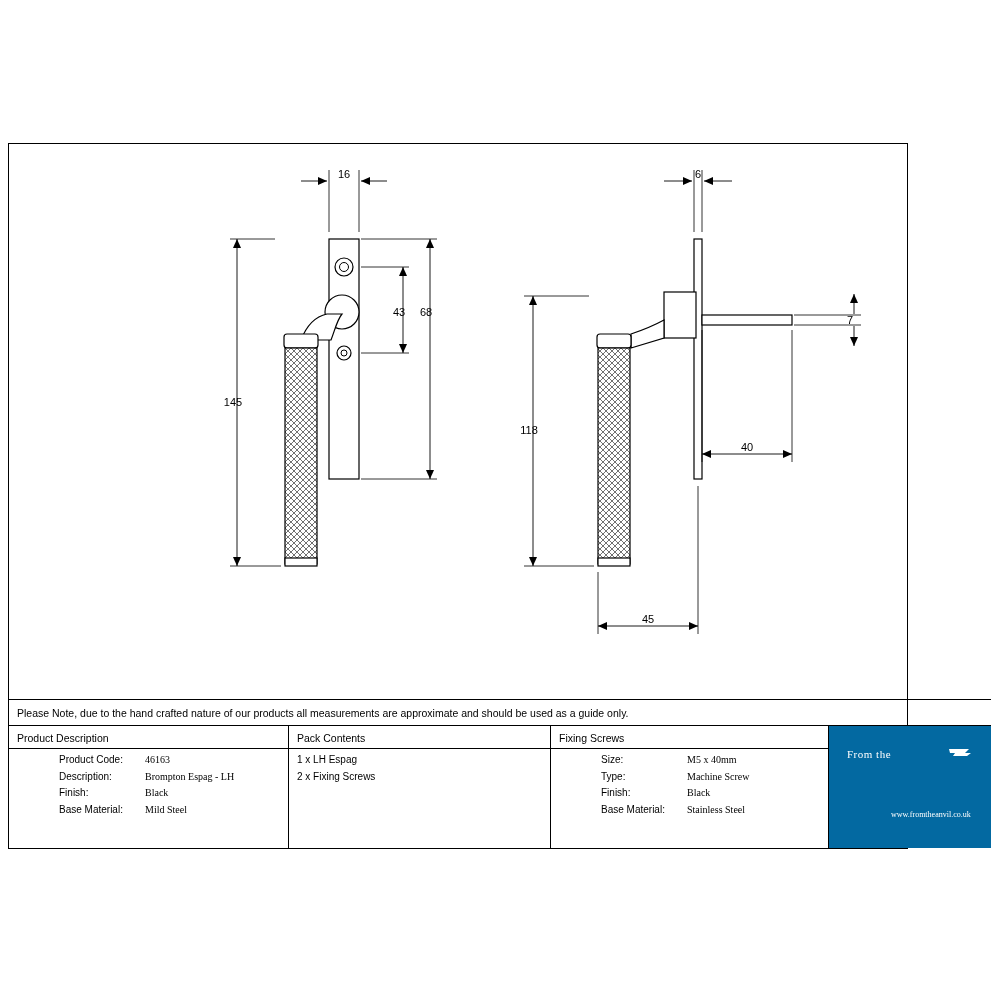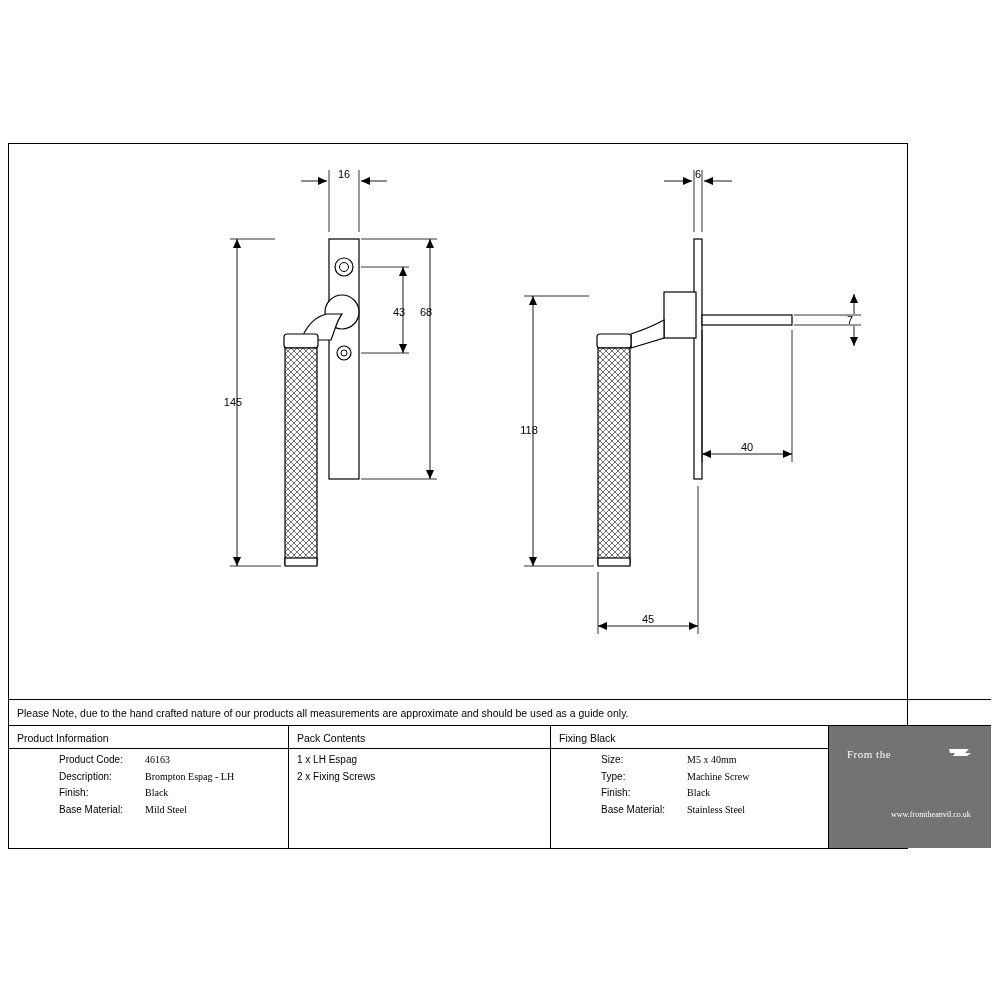--- a/index.html
+++ b/index.html
@@ -58,21 +58,21 @@
   }
   .info-col {
     box-sizing: border-box;
     height: 100%;
     padding: 6px 8px 0 8px;
     position: relative;
   }
   .col-1 { width: 280px; border-right: 1px solid #000; }
   .col-2 { width: 262px; border-right: 1px solid #000; }
   .col-3 { width: 278px; border-right: 1px solid #000; }
-  .col-4 { width: 162px; background: #737373; padding: 0; }
+  .col-4 { width: 162px; background: #0369a1; padding: 0; }
   .col-head {
     font-size: 10.5px;
     margin-bottom: 3px;
     padding-bottom: 4px;
     border-bottom: 1px solid #000;
     margin-left: -8px;
     margin-right: -8px;
     padding-left: 8px;
     padding-right: 8px;
   }
@@ -232,21 +232,21 @@
     </svg>
   </div>
 
   <div class="note-bar">
     <span>Please Note, due to the hand crafted nature of our products all measurements are approximate and should be used as a guide only.</span>
   </div>
 
   <div class="info-row">
 
     <div class="info-col col-1">
-      <div class="col-head">Product Information</div>
+      <div class="col-head">Product Description</div>
       <div class="kv">
         <span class="k">Product Code:</span>
         <span class="v">46163</span>
       </div>
       <div class="kv">
         <span class="k">Description:</span>
         <span class="v">Brompton Espag - LH</span>
       </div>
       <div class="kv">
         <span class="k">Finish:</span>
@@ -258,21 +258,21 @@
       </div>
     </div>
 
     <div class="info-col col-2">
       <div class="col-head">Pack Contents</div>
       <div class="plain">1 x LH Espag</div>
       <div class="plain">2 x Fixing Screws</div>
     </div>
 
     <div class="info-col col-3">
-      <div class="col-head">Fixing Black</div>
+      <div class="col-head">Fixing Screws</div>
       <div class="kv">
         <span class="k">Size:</span>
         <span class="v">M5 x 40mm</span>
       </div>
       <div class="kv">
         <span class="k">Type:</span>
         <span class="v">Machine Screw</span>
       </div>
       <div class="kv">
         <span class="k">Finish:</span>

